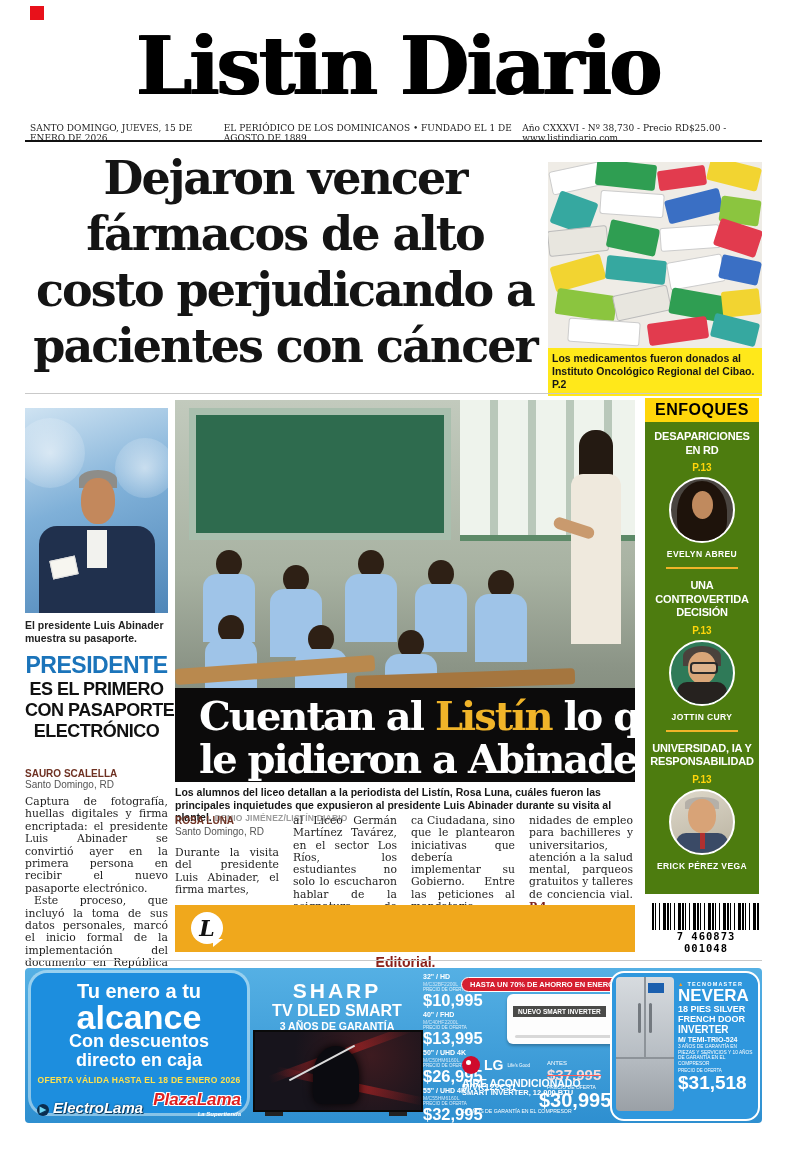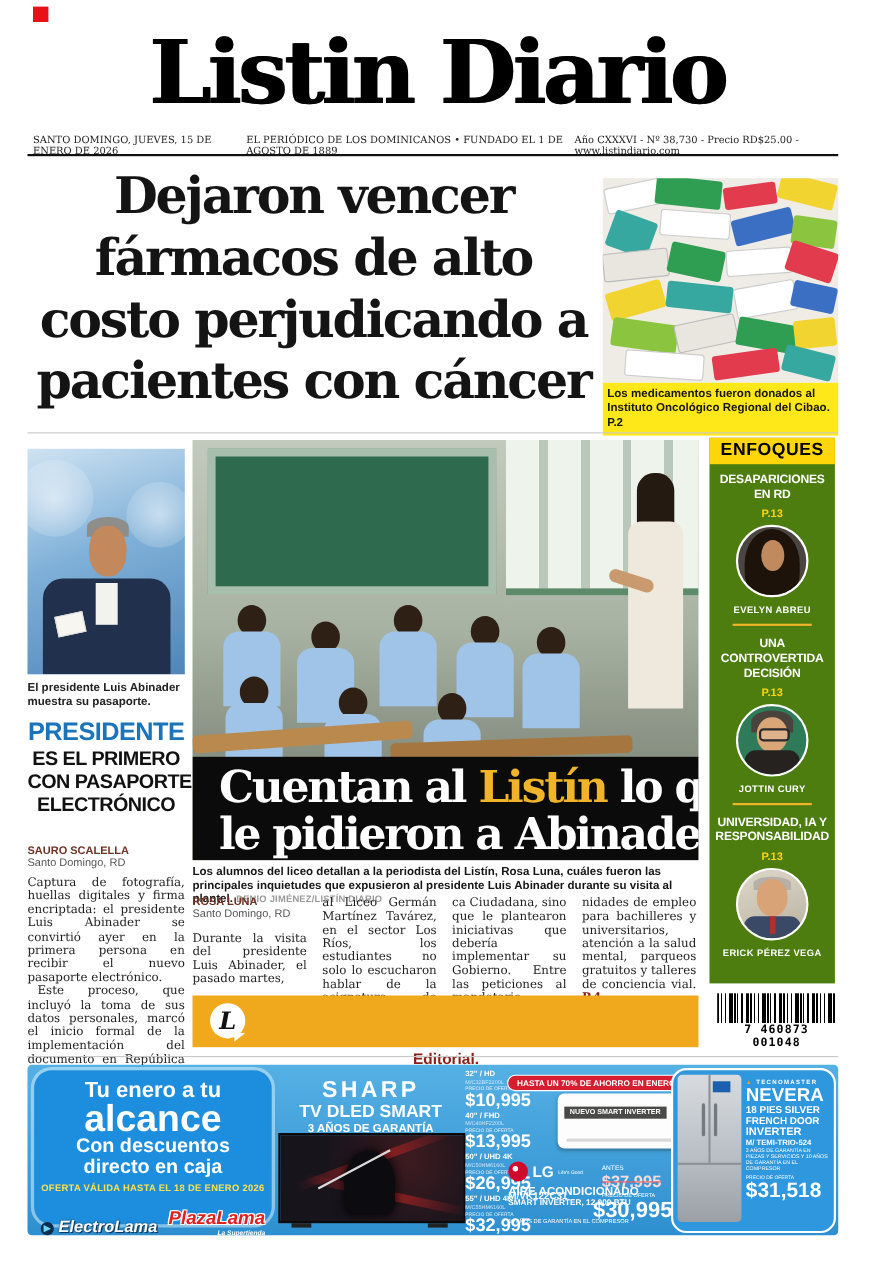--- a/index.html
+++ b/index.html
@@ -115,21 +115,21 @@
   
   .ad{left:25px;top:968px;width:737px;height:155px;background:linear-gradient(180deg,#55b0e4,#2e8fd0);
     border-radius:4px;color:#fff;}
   .promo-box{position:absolute;left:6px;top:5px;width:216px;height:140px;border-radius:16px;
     background:#1d8ede;box-shadow:0 0 0 3px rgba(210,236,250,.55);text-align:center;}
   .pr-l1{font-weight:bold;font-size:20px;line-height:22px;margin-top:7px;}
   .pr-l2{font-weight:bold;font-size:34px;line-height:30px;}
   .pr-l3{font-weight:bold;font-size:18px;line-height:19px;}
   .pr-l4{font-weight:bold;font-size:18px;line-height:19px;}
   .pr-val{font-weight:bold;font-size:8.5px;color:#ffe14d;margin-top:5px;letter-spacing:.3px;}
-  .pr-logos{display:flex;justify-content:center;align-items:center;gap:10px;margin-top:16px;}
+  .pr-logos{display:flex;justify-content:center;align-items:center;gap:10px;margin-top:8px;}
   .logo-electro{font-style:italic;font-weight:bold;font-size:15px;color:#fff;
     text-shadow:0 0 2px #0b3a5e,1px 1px 0 #0b3a5e;}
   .logo-electro .dot{display:inline-block;width:12px;height:12px;border-radius:50%;background:#0b2d4e;
     color:#6fd6f2;font-size:8px;line-height:12px;font-style:normal;vertical-align:1px;}
   .logo-plaza{font-weight:bold;font-style:italic;font-size:17px;color:#e02020;
     text-shadow:1px 1px 0 #fff,-1px -1px 0 #fff,1px -1px 0 #fff,-1px 1px 0 #fff;line-height:14px;}
   .logo-plaza .tag{display:block;font-size:6px;color:#fff;text-shadow:none;font-style:italic;text-align:right;}
   .sharp{position:absolute;left:232px;top:12px;width:160px;text-align:center;}
   .sh-brand{font-weight:bold;font-size:21px;letter-spacing:3px;line-height:22px;}
   .sh-title{font-weight:bold;font-size:16px;line-height:17px;}
@@ -312,21 +312,21 @@
     <span>Los alumnos del liceo detallan a la periodista del Listín, Rosa Luna, cuáles fueron las principales inquietudes que expusieron al presidente Luis Abinader durante su visita al plantel.</span>
     <span class="credit">DENIO JIMÉNEZ/LISTÍN DIARIO</span>
   </div>
 
   <div class="abs article">
     <div class="art-col">
       <div class="art-byline">
         <div class="byline">ROSA LUNA</div>
         <div class="byline-loc">Santo Domingo, RD</div>
       </div>
-      <p class="art-p">Durante la visita del presidente Luis Abinader, el pasado martes,</p>
+      <p class="art-p">Durante la visita del presidente Luis Abinader, el firma martes,</p>
     </div>
     <div class="art-col">
       <p class="art-p">al Liceo Germán Martínez Tavárez, en el sector Los Ríos, los estudiantes no solo lo escucharon hablar de la asignatura de Moral, Cívica y Éti-</p>
     </div>
     <div class="art-col">
       <p class="art-p">ca Ciudadana, sino que le plantearon iniciativas que debería implementar su Gobierno. Entre las peticiones al mandatario estuvieron oportu-</p>
     </div>
     <div class="art-col">
       <p class="art-p"><span>nidades de empleo para bachilleres y universitarios, atención a la salud mental, parqueos gratuitos y talleres de conciencia vial.</span> <span class="pref">P.4</span></p>
     </div>

